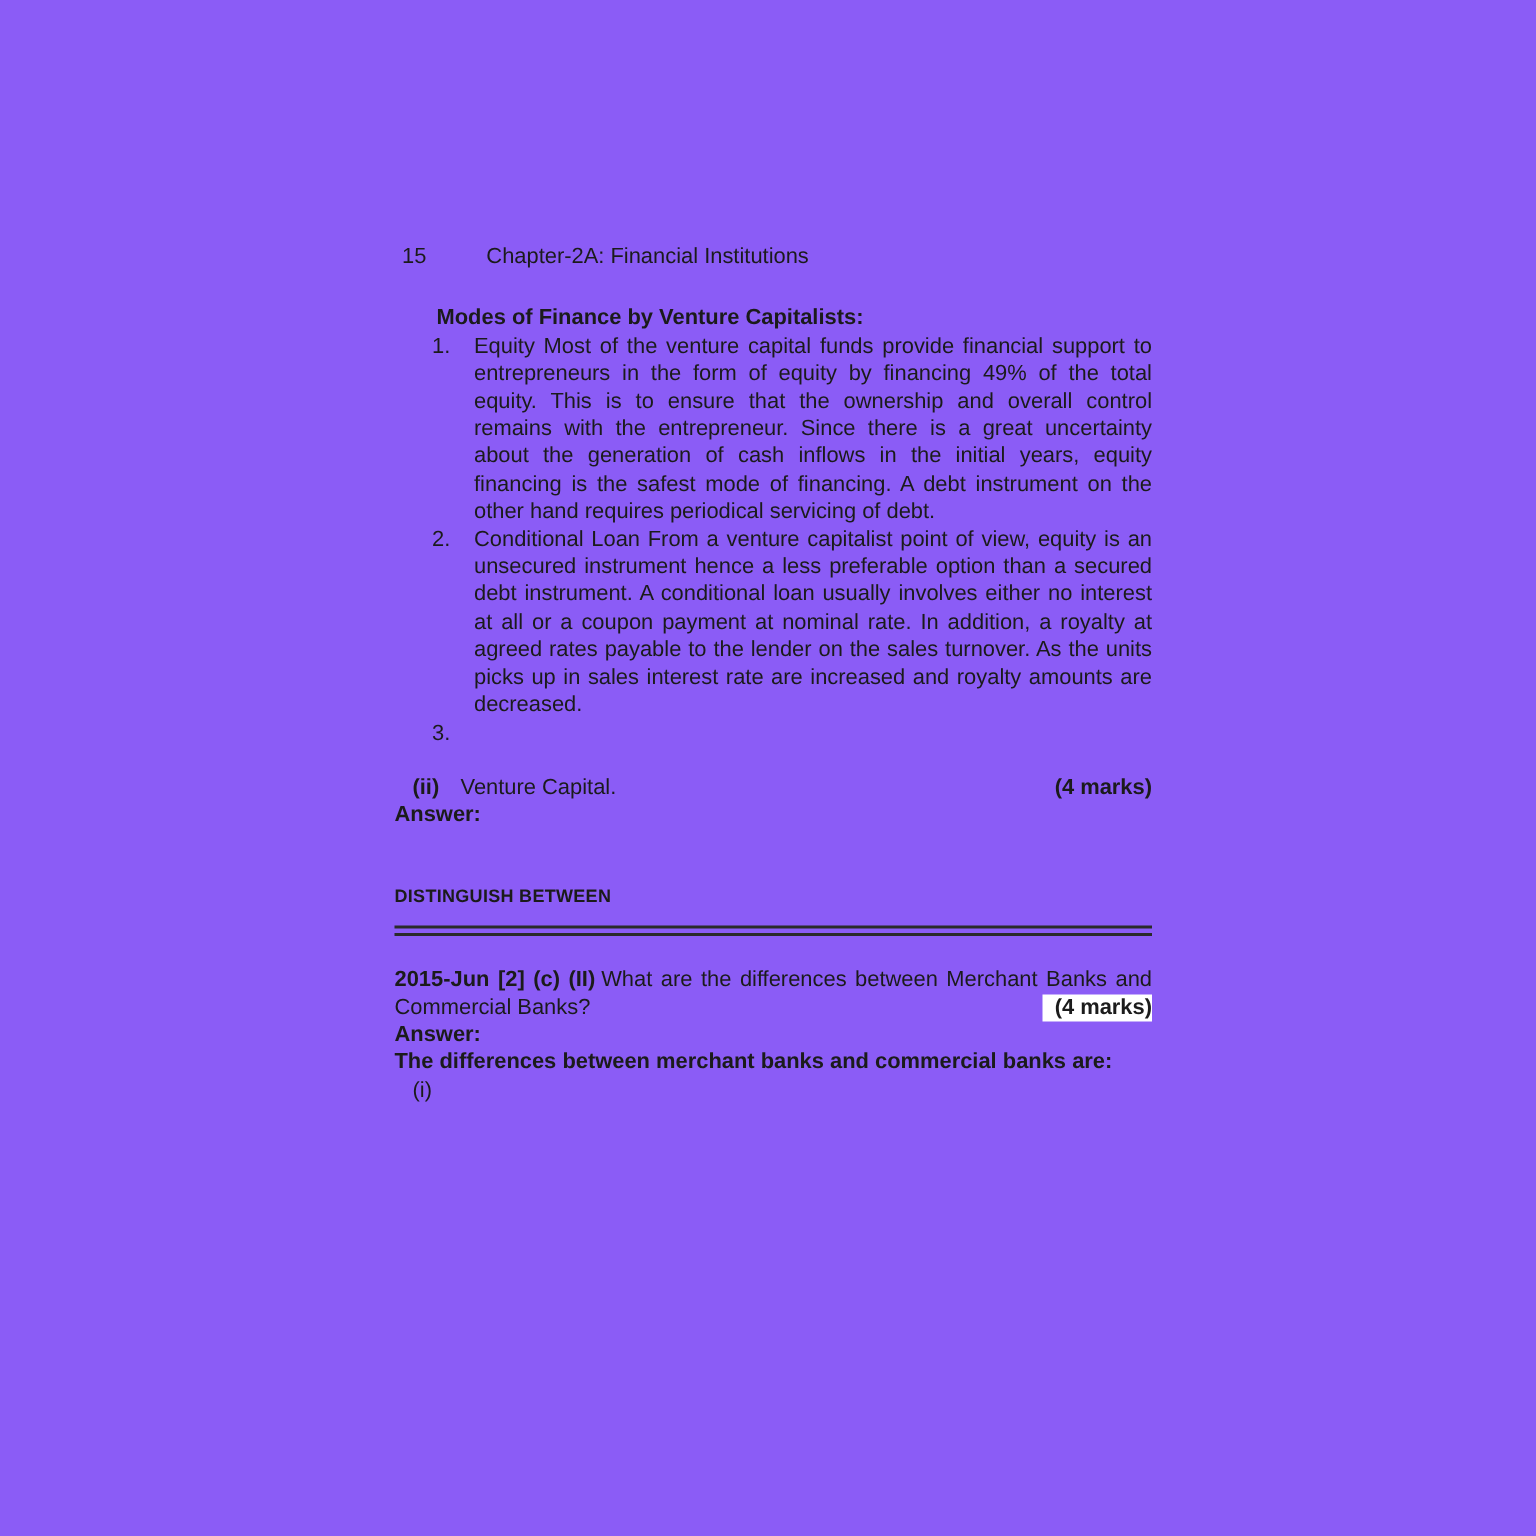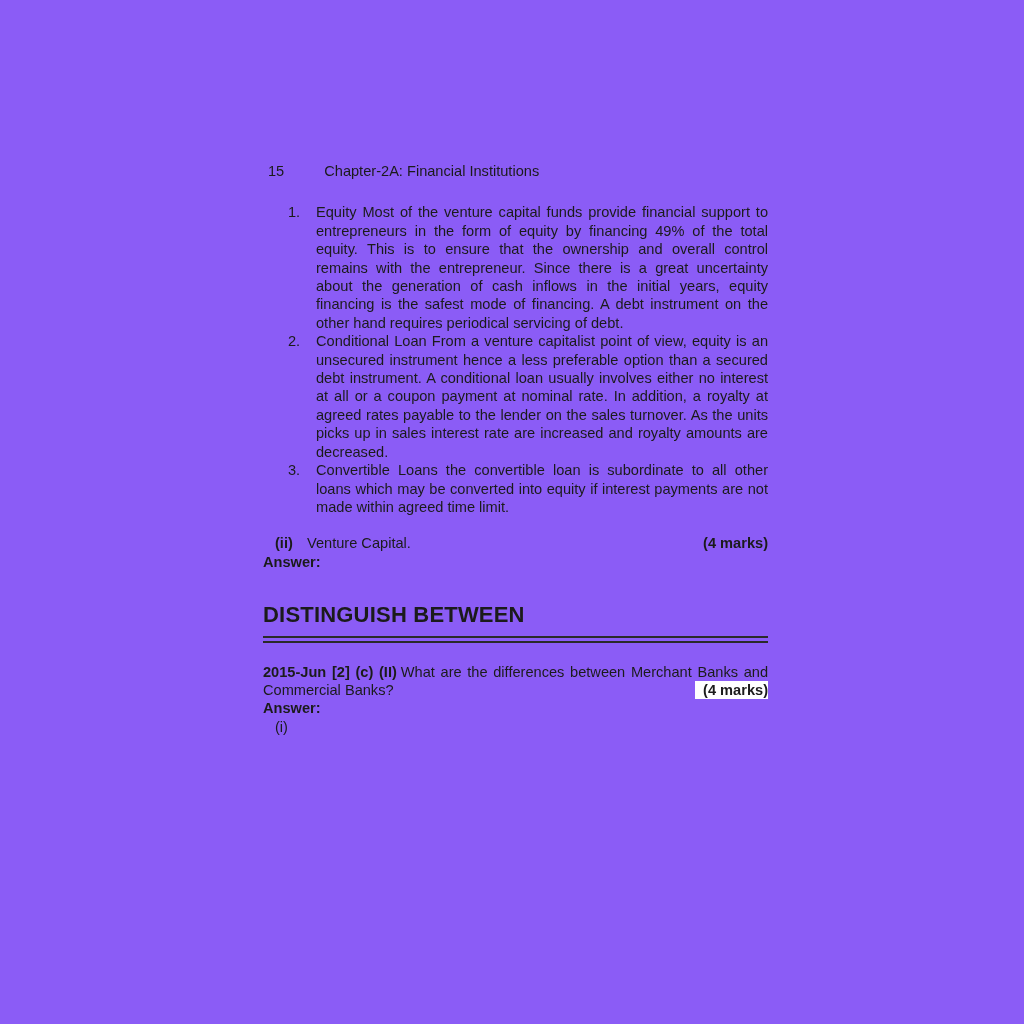--- a/index.html
+++ b/index.html
@@ -56,21 +56,21 @@
     padding-left: 12px;
   }
   .sub-row .sub-num { width: 32px; flex: 0 0 32px; font-weight: bold; }
   .sub-row .marks { margin-left: auto; font-weight: bold; }
 
   .answer-ref { font-weight: bold; font-style: italic; }
   .answer-page { font-weight: bold; }
 
   .section-title {
     margin-top: 35px;
-    font-size: 22px;
+    font-size: 12px;
     font-weight: bold;
     letter-spacing: 0.2px;
   }
   .double-rule {
     margin-top: 11px;
     height: 7px;
     border-top: 2.4px solid #2a2a2a;
     border-bottom: 2.2px solid #2a2a2a;
     width: 100%;
   }
@@ -106,53 +106,54 @@
 </head>
 <body>
 
 <div class="page">
   <div class="content">
 
     <div class="page-header">
       <span class="page-num">15</span><span class="chapter">Chapter-2A: Financial Institutions</span>
     </div>
 
+    <div class="subheading">Modes of Finance by Venture Capitalists:</div>
 
     <div class="num-list">
       <div class="li-row">
         <span class="li-num">1.</span>
         <span class="li-text">Equity Most of the venture capital funds provide financial support to entrepreneurs in the form of equity by financing 49% of the total equity. This is to ensure that the ownership and overall control remains with the entrepreneur. Since there is a great uncertainty about the generation of cash inflows in the initial years, equity financing is the safest mode of financing. A debt instrument on the other hand requires periodical servicing of debt.</span>
       </div>
       <div class="li-row">
         <span class="li-num">2.</span>
         <span class="li-text">Conditional Loan From a venture capitalist point of view, equity is an unsecured instrument hence a less preferable option than a secured debt instrument. A conditional loan usually involves either no interest at all or a coupon payment at nominal rate. In addition, a royalty at agreed rates payable to the lender on the sales turnover. As the units picks up in sales interest rate are increased and royalty amounts are decreased.</span>
       </div>
       <div class="li-row">
         <span class="li-num">3.</span>
-        <span class="li-text">Convertible Loans the convertible loan is subordinate to all other loans which may be converted into equity if interest payments are not made within agreed time limit.</span>
       </div>
     </div>
 
     <div class="q1-block">
       <div class="sub-row">
         <span class="sub-num">(ii)</span>
         <span class="sub-text">Venture Capital.</span>
         <span class="marks">(4 marks)</span>
       </div>
       <div class="bold">Answer:</div>
     </div>
 
     <div class="section-title">DISTINGUISH BETWEEN</div>
     <div class="double-rule"></div>
 
     <div class="q2-block">
       <div class="q-para">
         <span class="bold q-ref">2015-Jun [2] (c) (II)</span><span>What are the differences between Merchant Banks and Commercial Banks?</span><span class="marks-abs">(4 marks)</span>
       </div>
       <div class="bold">Answer:</div>
+      <div class="bold">The differences between merchant banks and commercial banks are:</div>
       <div class="ri-list">
         <div class="li-row">
           <span class="li-num">(i)</span>
         </div>
       </div>
     </div>
 
   </div>
 </div>
 

